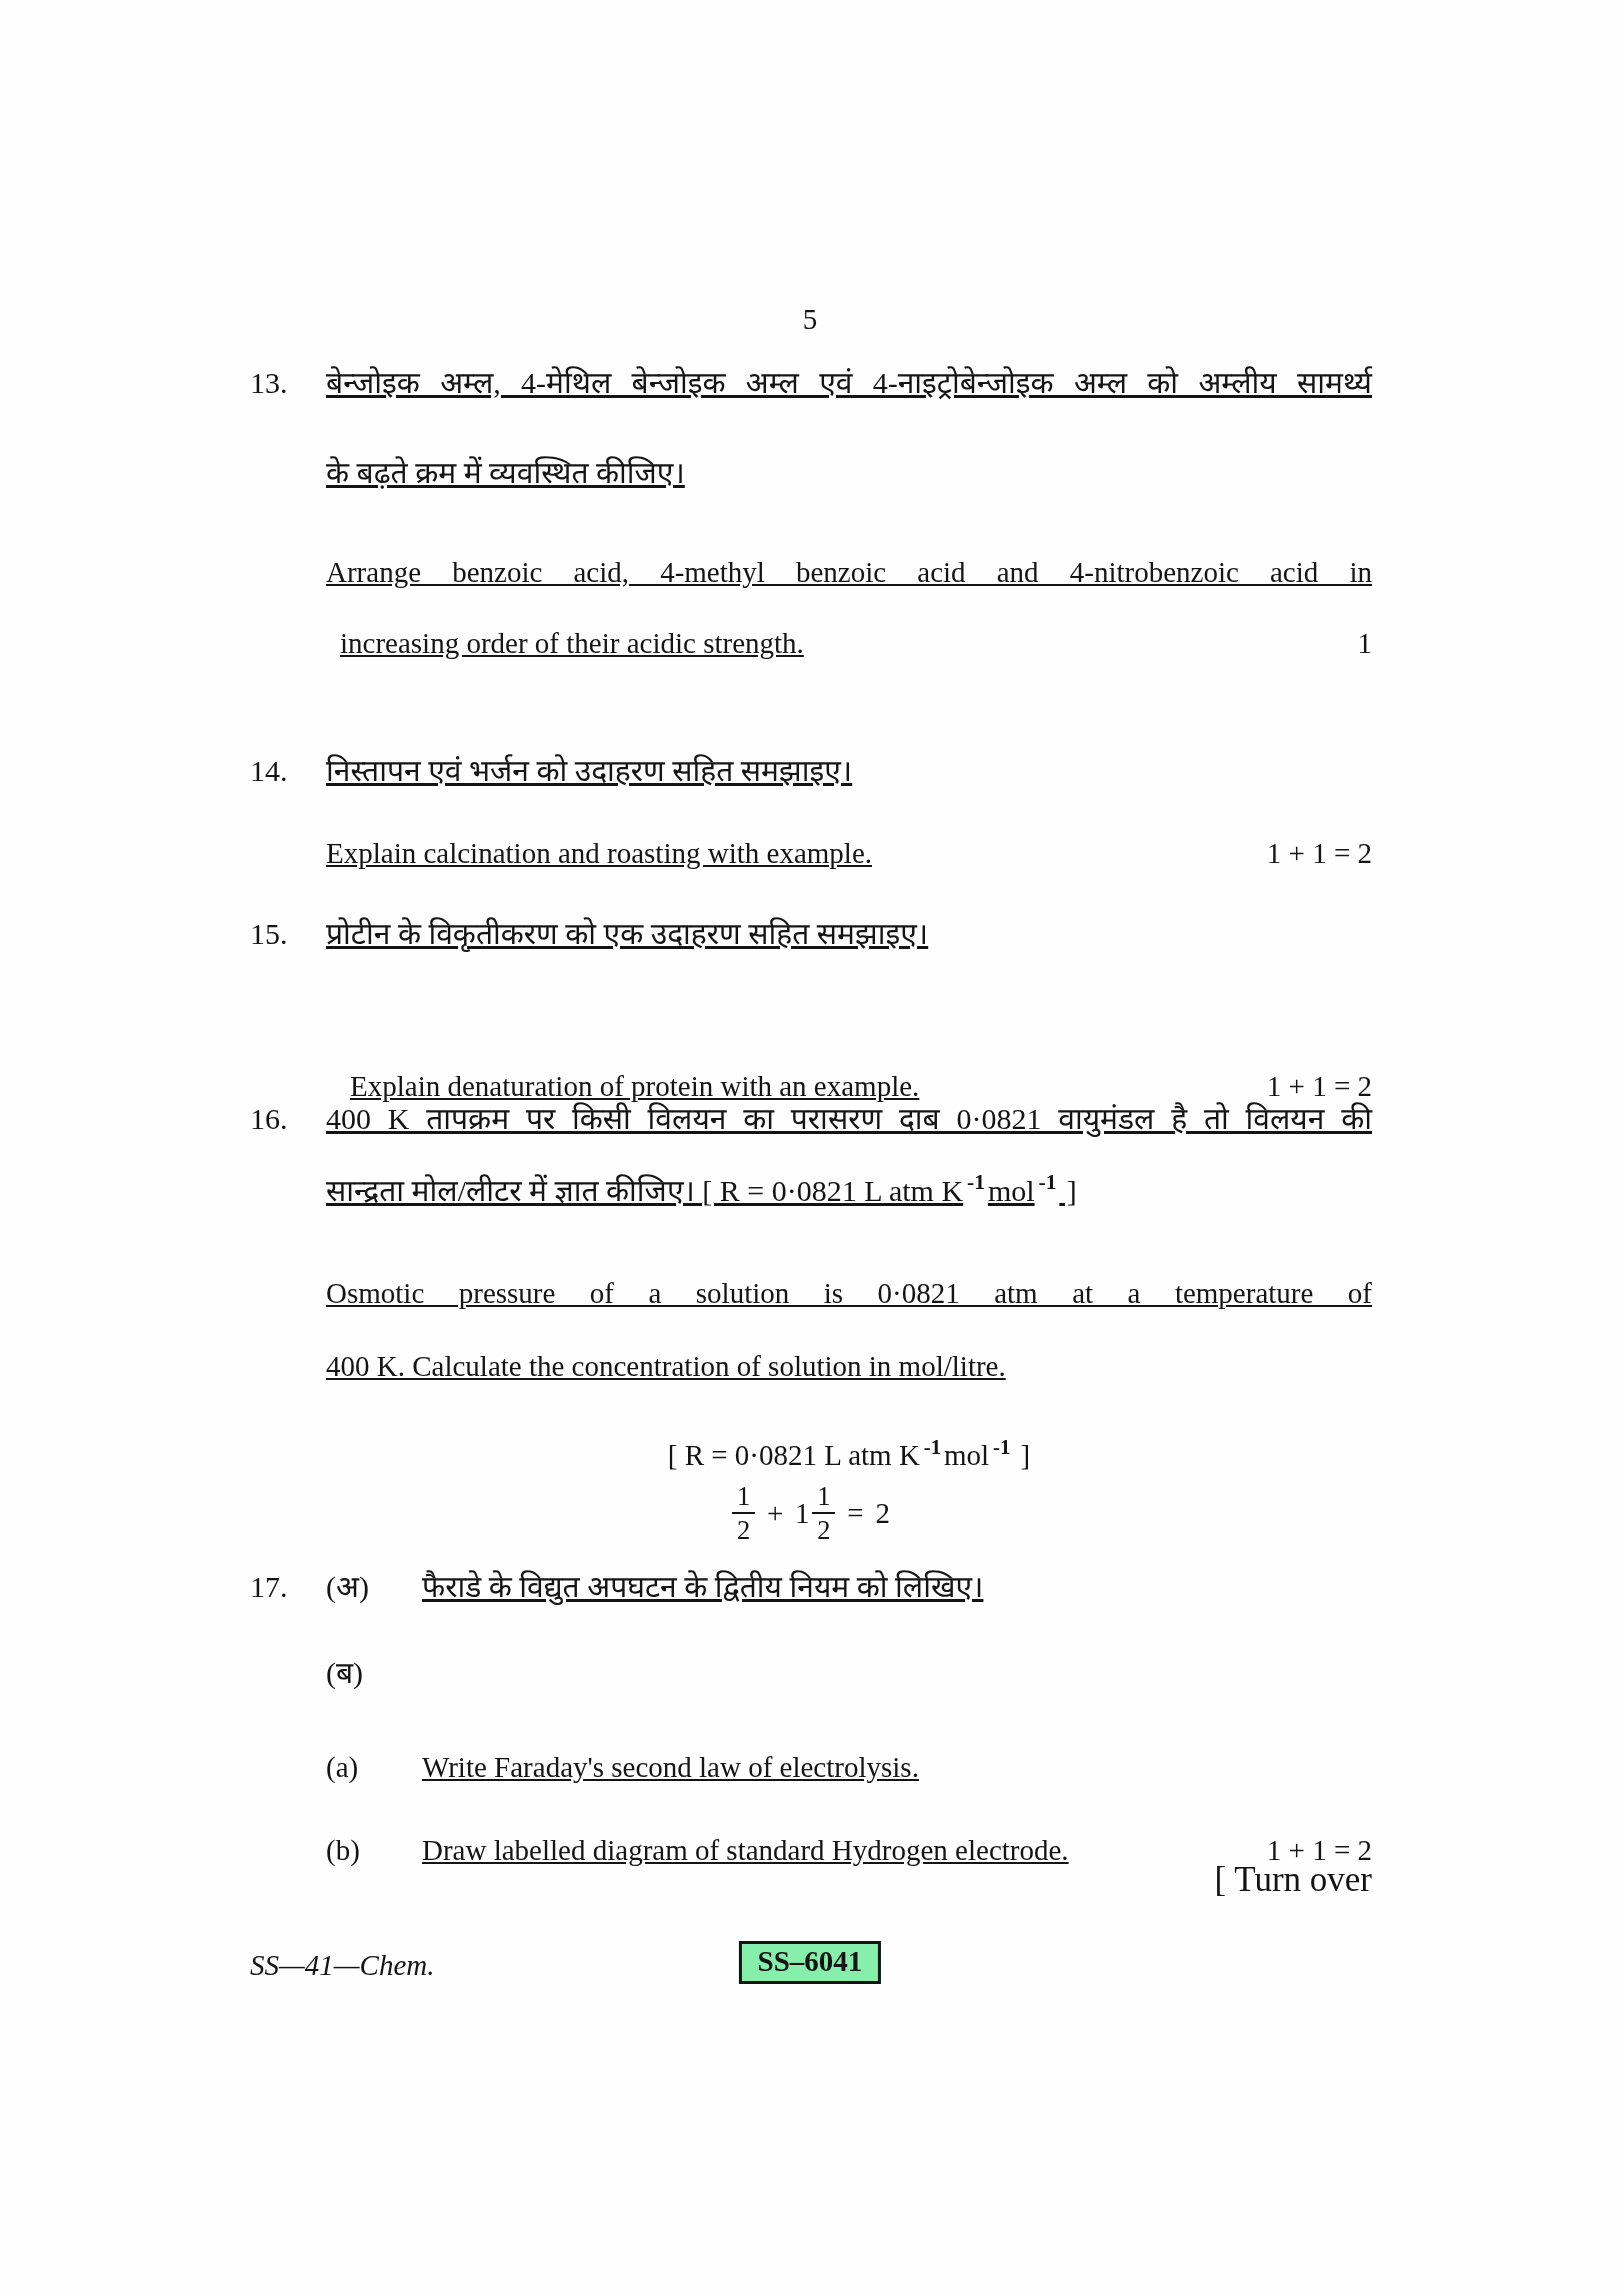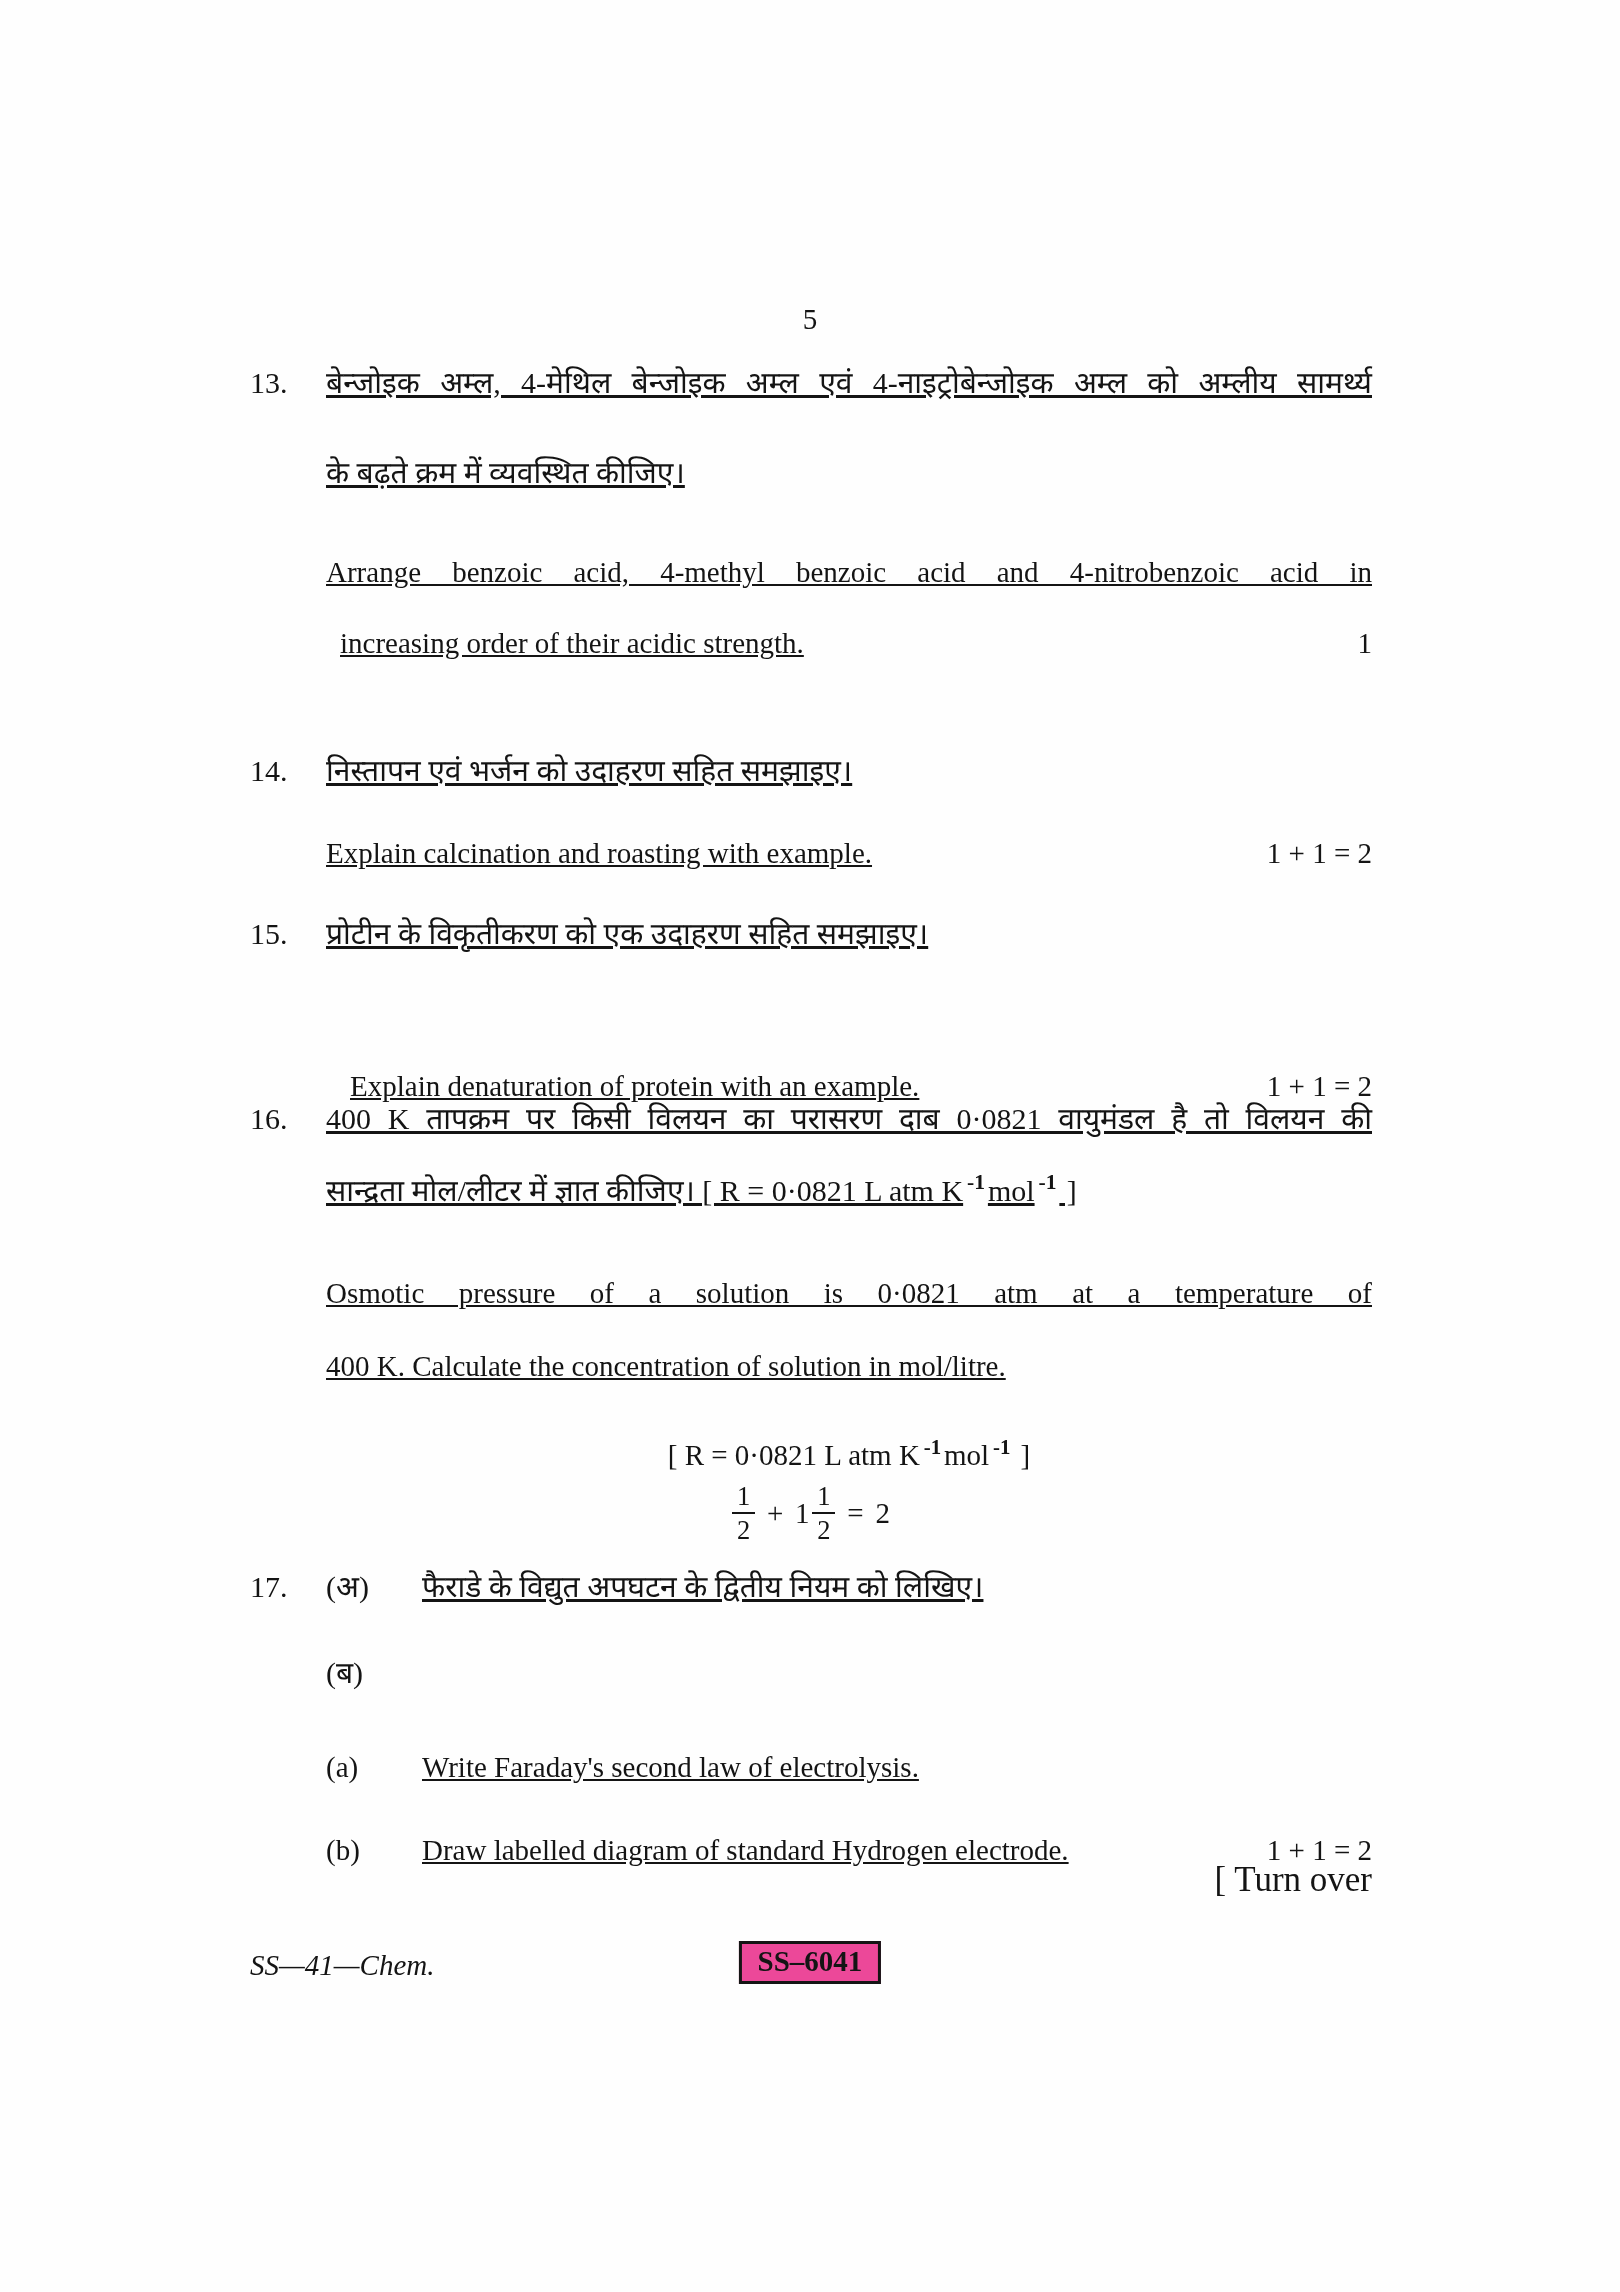--- a/index.html
+++ b/index.html
@@ -84,21 +84,21 @@
   }
   .footer-box {
     position: absolute;
     left: 810px;
     top: 1941px;
     transform: translateX(-50%);
     border: 3.9px solid #141414;
     padding: 1px 15.7px 2.9px 15.7px;
     font-weight: bold;
     font-size: 29px;
-    background: #ec4899;
+    background: #86efac;
   }
   .footer-right {
     position: absolute;
     right: 248px;
     top: 1860px;
     font-size: 35px;
   }
 </style>
 </head>
 <body>

